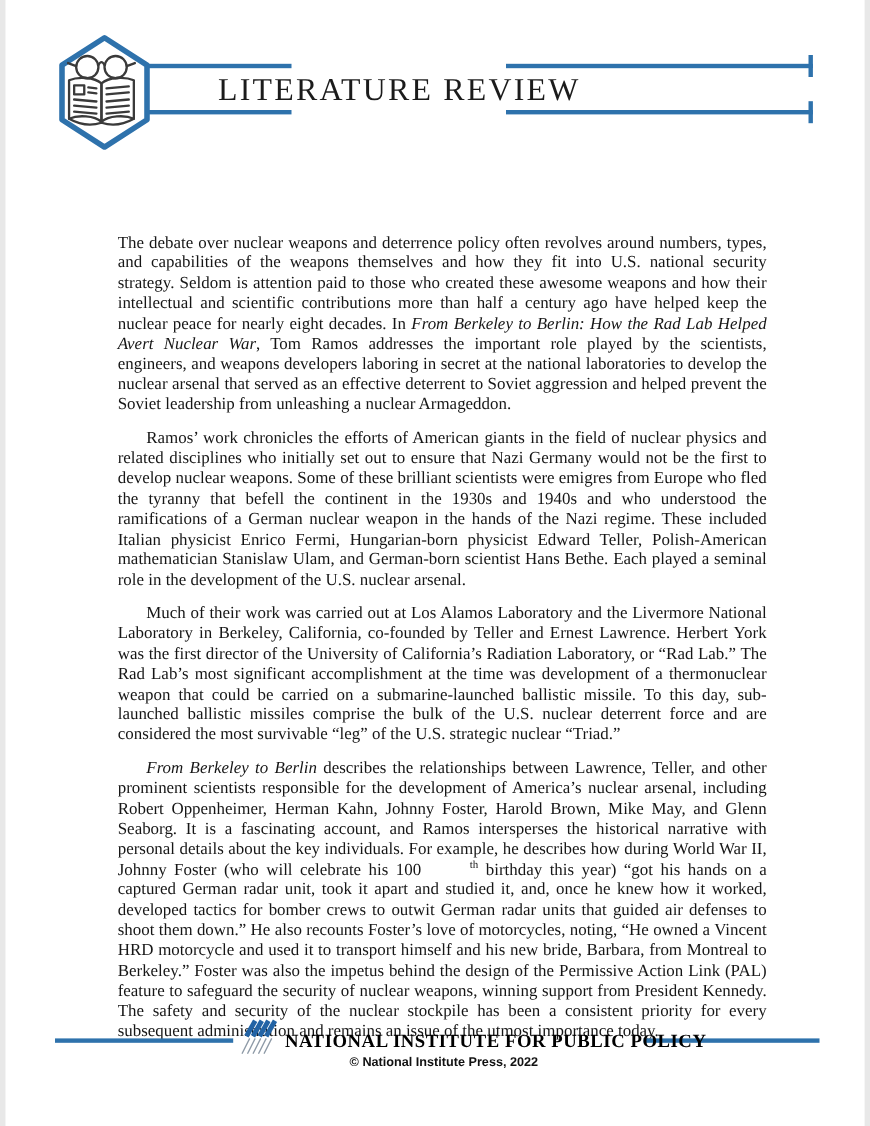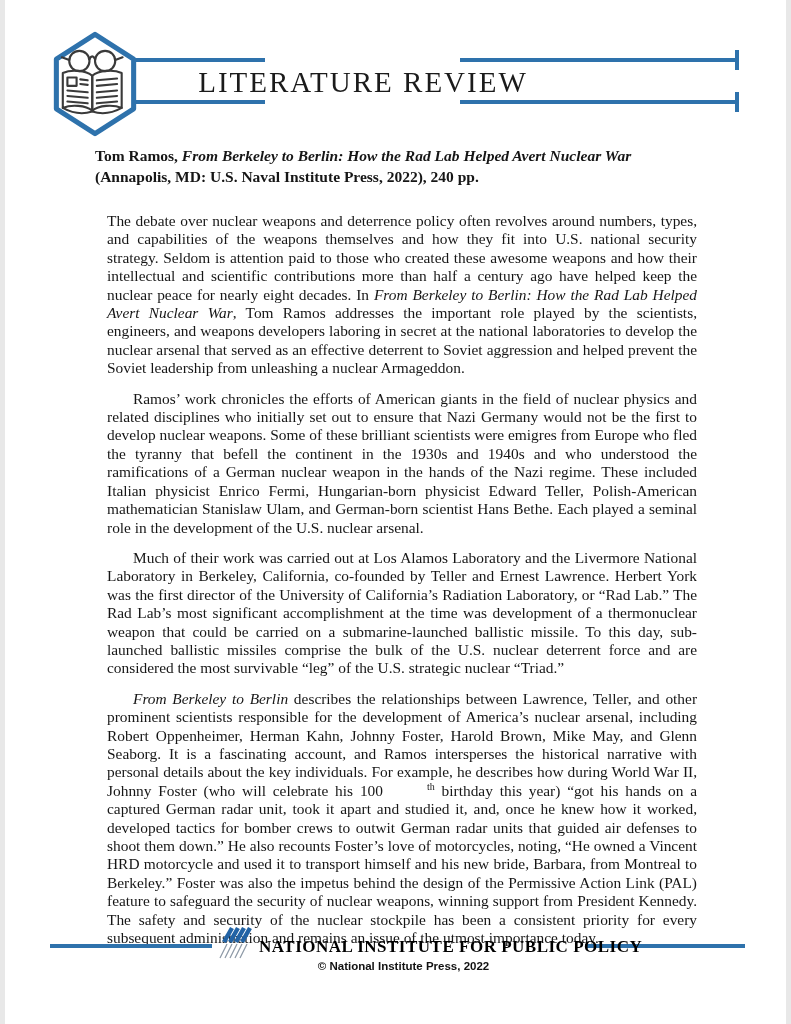--- a/index.html
+++ b/index.html
@@ -102,24 +102,20 @@
         <path d="M52,59 L74,57"></path>
         <path d="M52,66 L74,64"></path>
         <path d="M52,72 L74,70"></path>
         <path d="M52,78 L74,76"></path>
       </g>
     </svg>
   </div>
 
   <div class="page-title">LITERATURE REVIEW</div>
 
-  <div class="citation">
-    <div><span>Tom Ramos, </span><span class="bi">From Berkeley to Berlin: How the Rad Lab Helped Avert Nuclear War</span></div>
-    <div><span>(Annapolis, MD: U.S. Naval Institute Press, 2022), 240 pp.</span></div>
-  </div>
 
   <div class="body-text">
     <p><span>The debate over nuclear weapons and deterrence policy often revolves around numbers, types, and capabilities of the weapons themselves and how they fit into U.S. national security strategy. Seldom is attention paid to those who created these awesome weapons and how their intellectual and scientific contributions more than half a century ago have helped keep the nuclear peace for nearly eight decades. In </span><em>From Berkeley to Berlin: How the Rad Lab Helped Avert Nuclear War</em><span>, Tom Ramos addresses the important role played by the scientists, engineers, and weapons developers laboring in secret at the national laboratories to develop the nuclear arsenal that served as an effective deterrent to Soviet aggression and helped prevent the Soviet leadership from unleashing a nuclear Armageddon.</span></p>
     <p class="indent"><span>Ramos’ work chronicles the efforts of American giants in the field of nuclear physics and related disciplines who initially set out to ensure that Nazi Germany would not be the first to develop nuclear weapons. Some of these brilliant scientists were emigres from Europe who fled the tyranny that befell the continent in the 1930s and 1940s and who understood the ramifications of a German nuclear weapon in the hands of the Nazi regime. These included Italian physicist Enrico Fermi, Hungarian-born physicist Edward Teller, Polish-American mathematician Stanislaw Ulam, and German-born scientist Hans Bethe. Each played a seminal role in the development of the U.S. nuclear arsenal.</span></p>
     <p class="indent"><span>Much of their work was carried out at Los Alamos Laboratory and the Livermore National Laboratory in Berkeley, California, co-founded by Teller and Ernest Lawrence. Herbert York was the first director of the University of California’s Radiation Laboratory, or “Rad Lab.” The Rad Lab’s most significant accomplishment at the time was development of a thermonuclear weapon that could be carried on a submarine-launched ballistic missile. To this day, sub-launched ballistic missiles comprise the bulk of the U.S. nuclear deterrent force and are considered the most survivable “leg” of the U.S. strategic nuclear “Triad.”</span></p>
     <p class="indent"><em>From Berkeley to Berlin</em><span> describes the relationships between Lawrence, Teller, and other prominent scientists responsible for the development of America’s nuclear arsenal, including Robert Oppenheimer, Herman Kahn, Johnny Foster, Harold Brown, Mike May, and Glenn Seaborg. It is a fascinating account, and Ramos intersperses the historical narrative with personal details about the key individuals. For example, he describes how during World War II, Johnny Foster (who will celebrate his 100</span><sup>th</sup><span> birthday this year) “got his hands on a captured German radar unit, took it apart and studied it, and, once he knew how it worked, developed tactics for bomber crews to outwit German radar units that guided air defenses to shoot them down.” He also recounts Foster’s love of motorcycles, noting, “He owned a Vincent HRD motorcycle and used it to transport himself and his new bride, Barbara, from Montreal to Berkeley.” Foster was also the impetus behind the design of the Permissive Action Link (PAL) feature to safeguard the security of nuclear weapons, winning support from President Kennedy. The safety and security of the nuclear stockpile has been a consistent priority for every subsequent administration and remains an issue of the utmost importance today.</span></p>
   </div>
 
   <div class="fline f-line-left"></div>
   <div class="fline f-line-right"></div>

